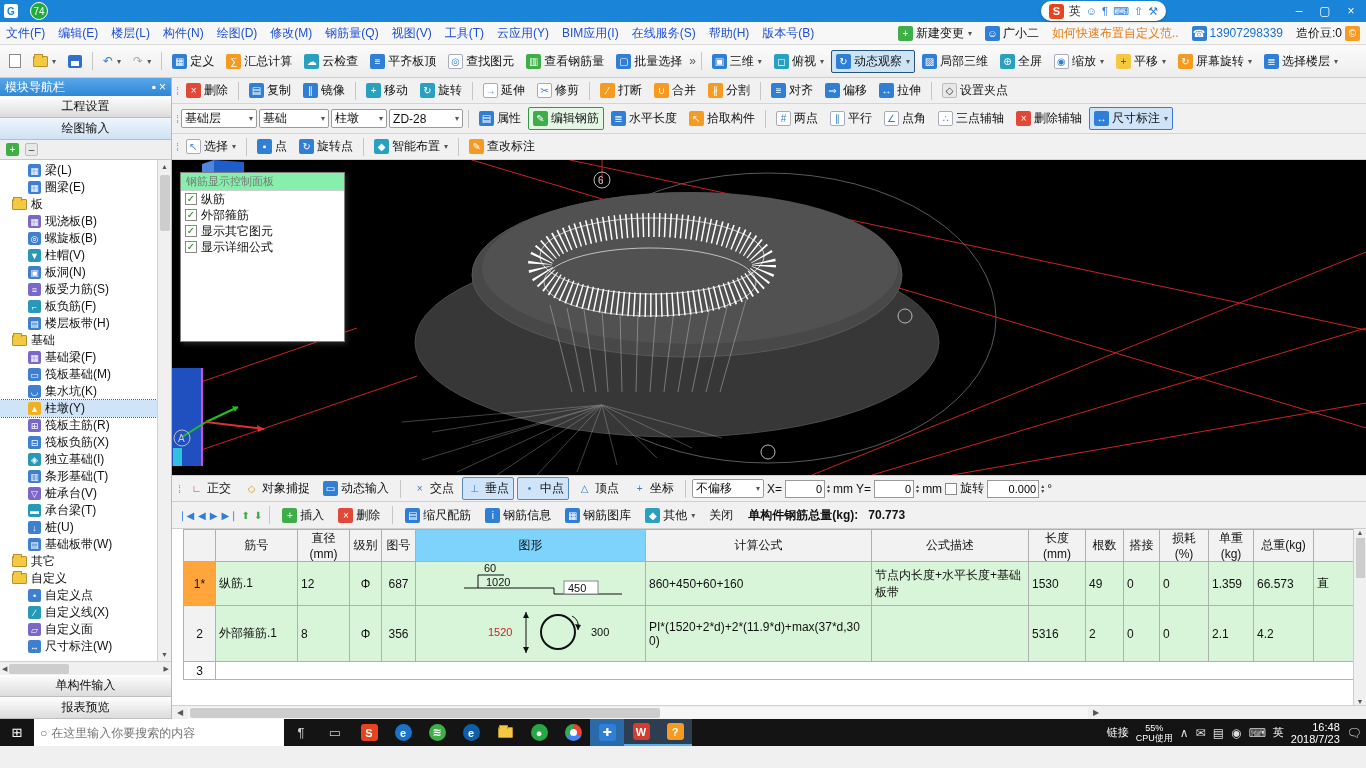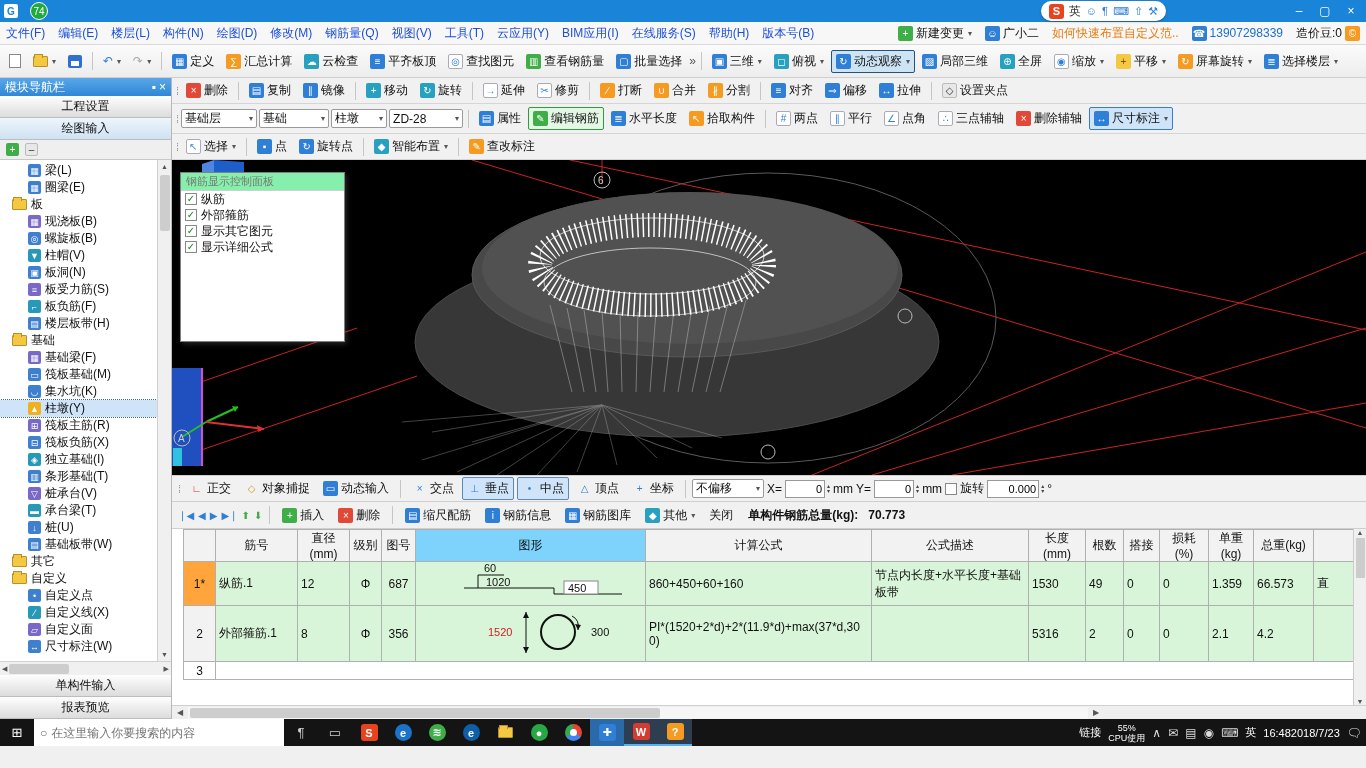--- a/index.html
+++ b/index.html
@@ -110,21 +110,21 @@
 .taskbar{height:27px;background:#141414;color:#fff;display:flex;align-items:center}
 .tk{width:34px;height:27px;display:flex;align-items:center;justify-content:center;font-size:13px}
 .search{width:250px;height:27px;background:#fff;display:flex;align-items:center;gap:4px;padding:0 6px}
 .search input{border:none;outline:none;font-size:12px;width:200px;background:transparent;font-family:inherit}
 .appic{width:17px;height:17px;border-radius:3px;display:inline-flex;align-items:center;justify-content:center;font-size:11px;font-weight:bold;color:#fff}
 .task{width:34px;height:27px;display:flex;align-items:center;justify-content:center}
 .task.on{background:#2c3e50;border-bottom:2px solid #58b0f0}
 .task.hot{background:#2a6aa8}
 .tright{margin-left:auto;display:flex;align-items:center;gap:7px;padding-right:4px;font-size:11px}
 .cpu{display:flex;flex-direction:column;align-items:center;font-size:9px;line-height:10px}
-.clock{display:flex;align-items:flex-end;font-size:11px;line-height:12px}
+.clock{display:flex;flex-direction:column;align-items:flex-end;font-size:11px;line-height:12px}
 .gicon{color:#ddd;font-size:12px}
 </style>
 </head>
 <body>
 
 <div class="app">
 
   <div class="titlebar">
     <span class="app-ico">G</span>
     <span class="badge">74</span>

